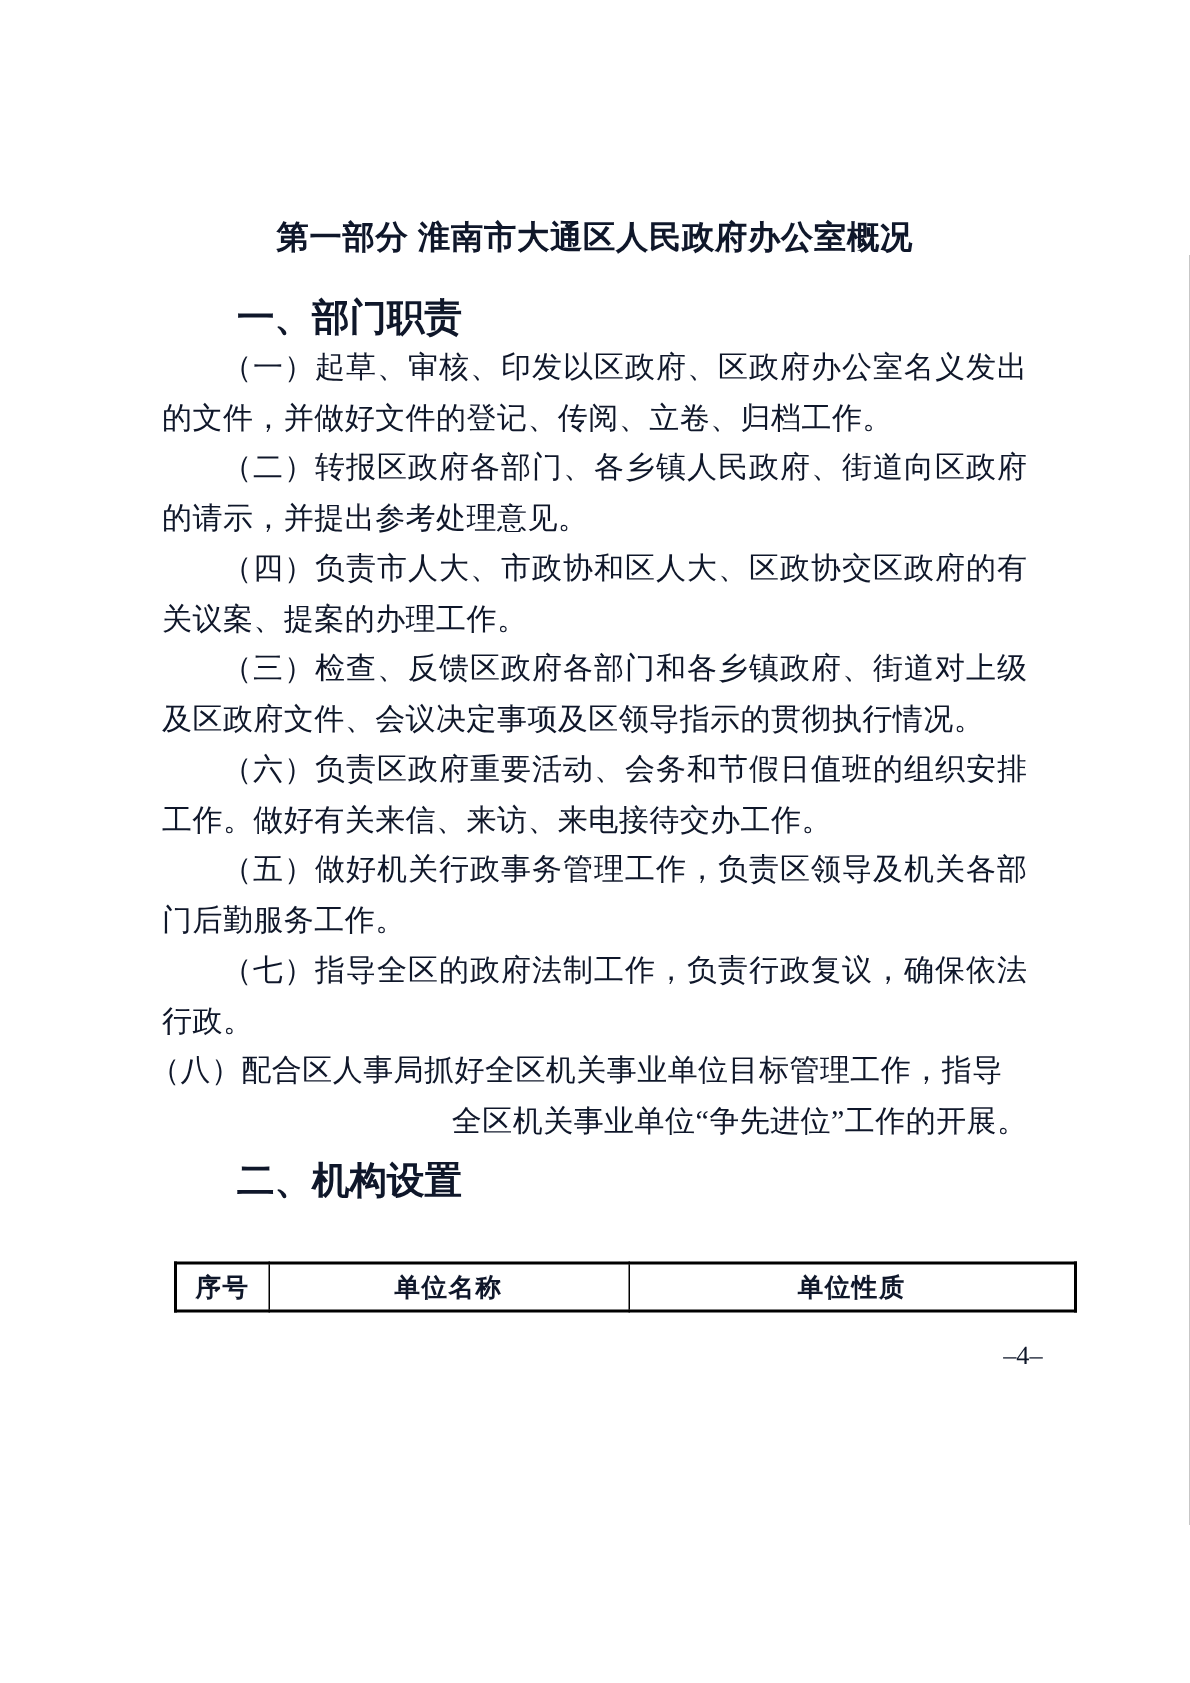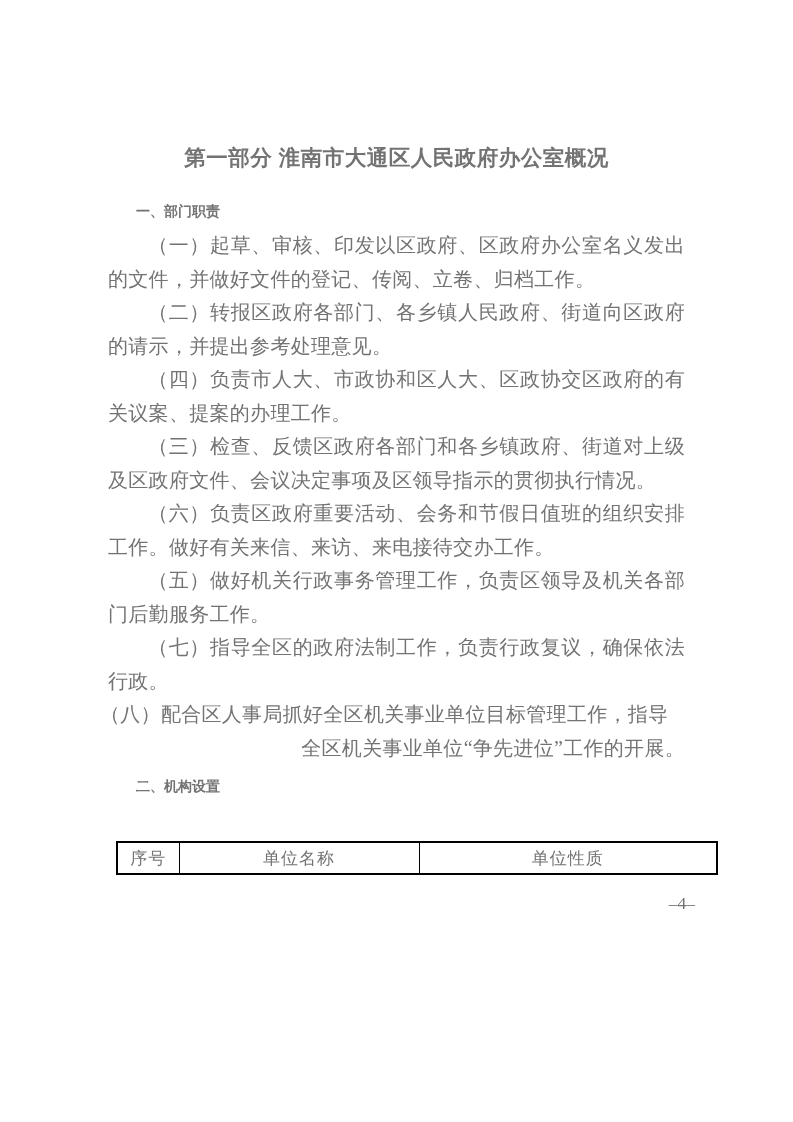--- a/index.html
+++ b/index.html
@@ -4,36 +4,36 @@
 <style>
   html,body { margin:0; padding:0; background:#9c9c9c; }
   .page {
     position: relative;
     width: 793px;
     height: 1122px;
     margin: 0 auto;
     background: #ffffff;
     box-sizing: border-box;
     padding: 143px 108px 0 108px;
-    color: #737373;
+    color: #0f172a;
     overflow: hidden;
   }
   .doc-title {
     font-family: "Liberation Sans", "DejaVu Sans", sans-serif;
     font-weight: bold;
     font-size: 21.5px;
     line-height: 30px;
     text-align: center;
     letter-spacing: 0.5px;
     margin: 0 0 23px 0;
   }
   .section-heading {
-    font-family: Liberation Mono, monospace;
+    font-family: Liberation Serif, serif;
     font-weight: bold;
-    font-size: 14px;
+    font-size: 25px;
     line-height: 33px;
     text-indent: 2em;
     margin: 0;
   }
   .section-heading.second { margin-top: 6px; }
   .para {
     font-family: Liberation Serif, serif;
     font-size: 20px;
     line-height: 33.5px;
     text-align: justify;
@@ -56,21 +56,21 @@
     table-layout: fixed;
     width: 600px;
     margin: 37px 0 0 8px;
     border: 2.5px solid #000;
     font-family: "Liberation Serif", "DejaVu Serif", serif;
   }
   table.org-table th {
     border: 1px solid #000;
     height: 30px;
     font-size: 17px;
-    font-weight: normal;
+    font-weight: bold;
     vertical-align: middle;
     letter-spacing: 1px;
     padding: 0;
   }
   .page-number {
     font-family: "Liberation Serif", "DejaVu Serif", serif;
     font-size: 17.5px;
     text-align: right;
     margin: 18px -10px 0 0;
   }

